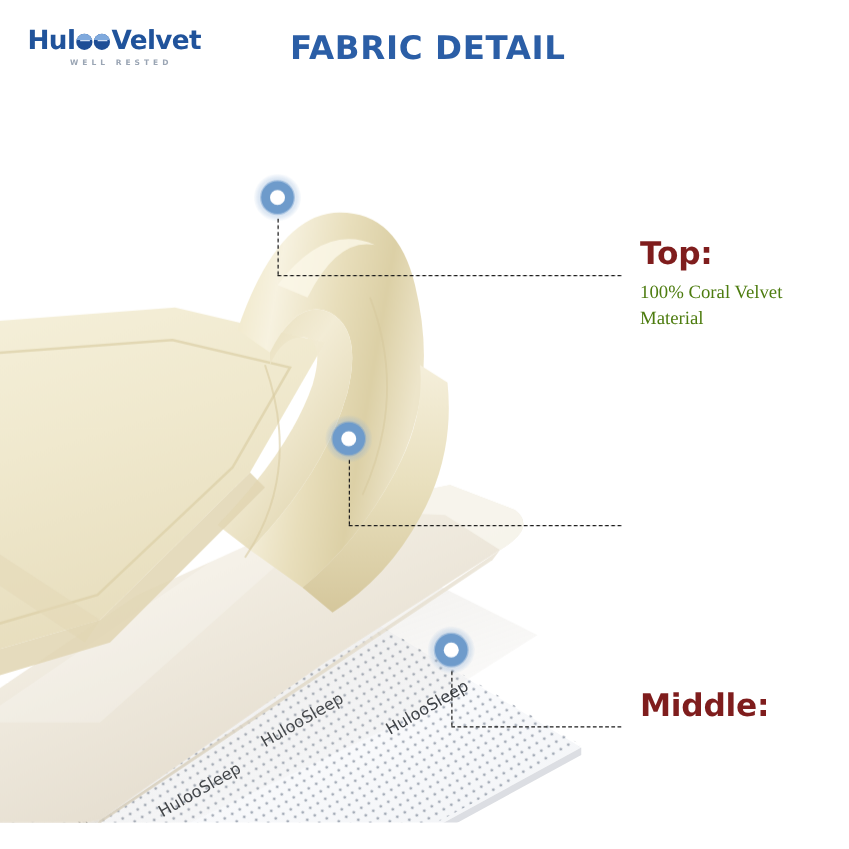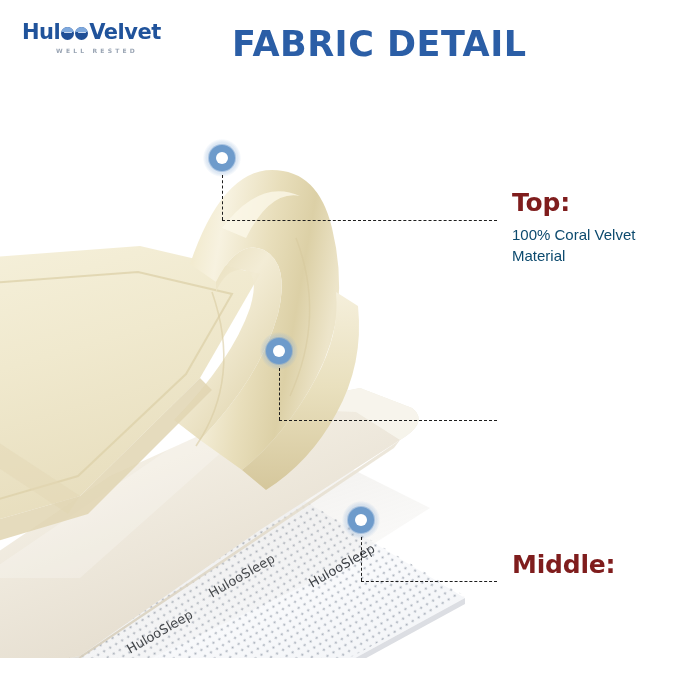--- a/index.html
+++ b/index.html
@@ -33,21 +33,21 @@
   }
   .logo-tag{
     margin-top:4px;text-align:center;width:150px;
     font-size:6px;letter-spacing:3.2px;color:#9aa5b4;font-weight:600;
   }
 
   
   .title{
     position:absolute;left:232px;top:24px;
     font-family:"DejaVu Sans","Liberation Sans",sans-serif;
-    font-weight:700;font-size:35px;letter-spacing:0.5px;
+    font-weight:700;font-size:26px;letter-spacing:0.5px;
     color:#2B5EA6;white-space:nowrap;
   }
 
   
   .product{position:absolute;left:-40px;top:78px;width:520px;height:580px;}
   .product svg{display:block;}
 
   
   .marker{position:absolute;width:38px;height:38px;margin:-19px 0 0 -19px;}
   .marker .halo{
@@ -75,22 +75,22 @@
 
   
   .block{position:absolute;left:512px;width:160px;}
   .block h2{
     margin:0 0 9px 0;
     font-family:"DejaVu Sans","Liberation Sans",sans-serif;
     font-weight:700;font-size:25px;color:#7f1d1d;letter-spacing:-0.2px;line-height:1;
   }
   .block p{
     margin:0;
-    font-family:Liberation Sans, sans-serif;
-    font-weight:400;font-size:15px;color:#0c4a6e;line-height:1.42;
+    font-family:Liberation Serif, serif;
+    font-weight:400;font-size:15px;color:#4d7c0f;line-height:1.42;
   }
   .block-top{top:190px;}
   .block-middle{top:392px;}
   .block-bottom{top:552px;}
 </style>
 </head>
 <body>
 
 <div class="canvas">
 

